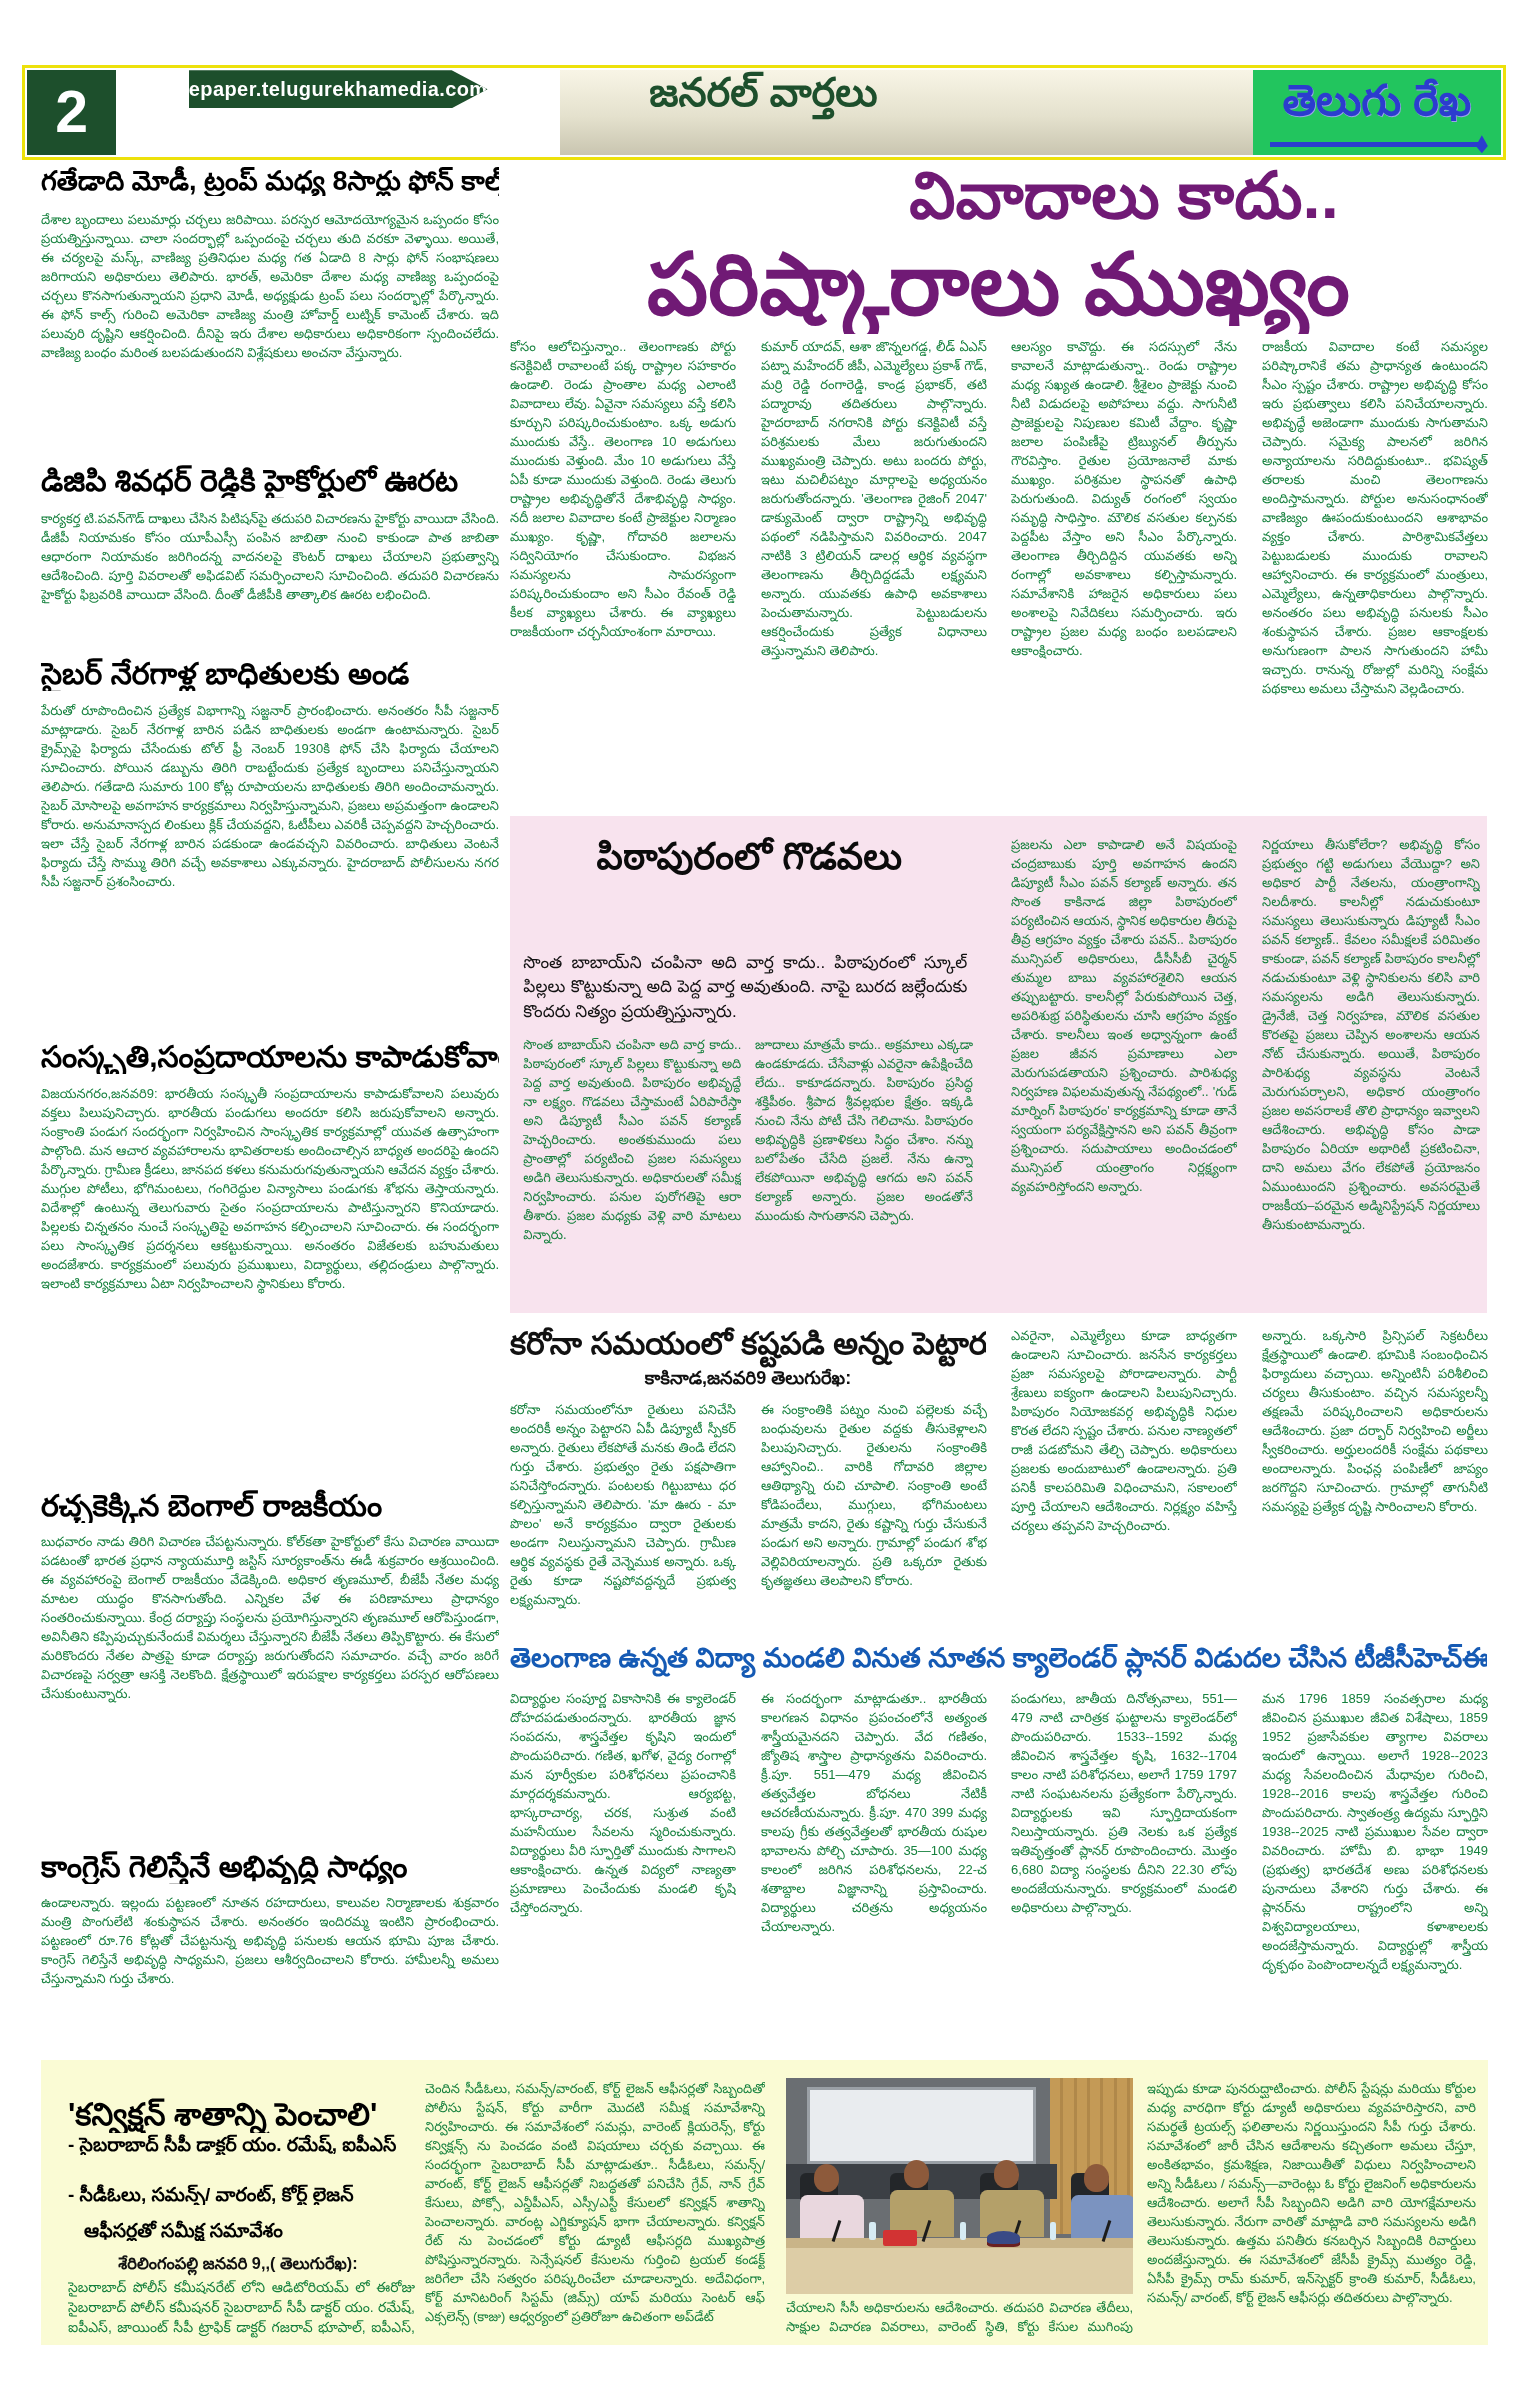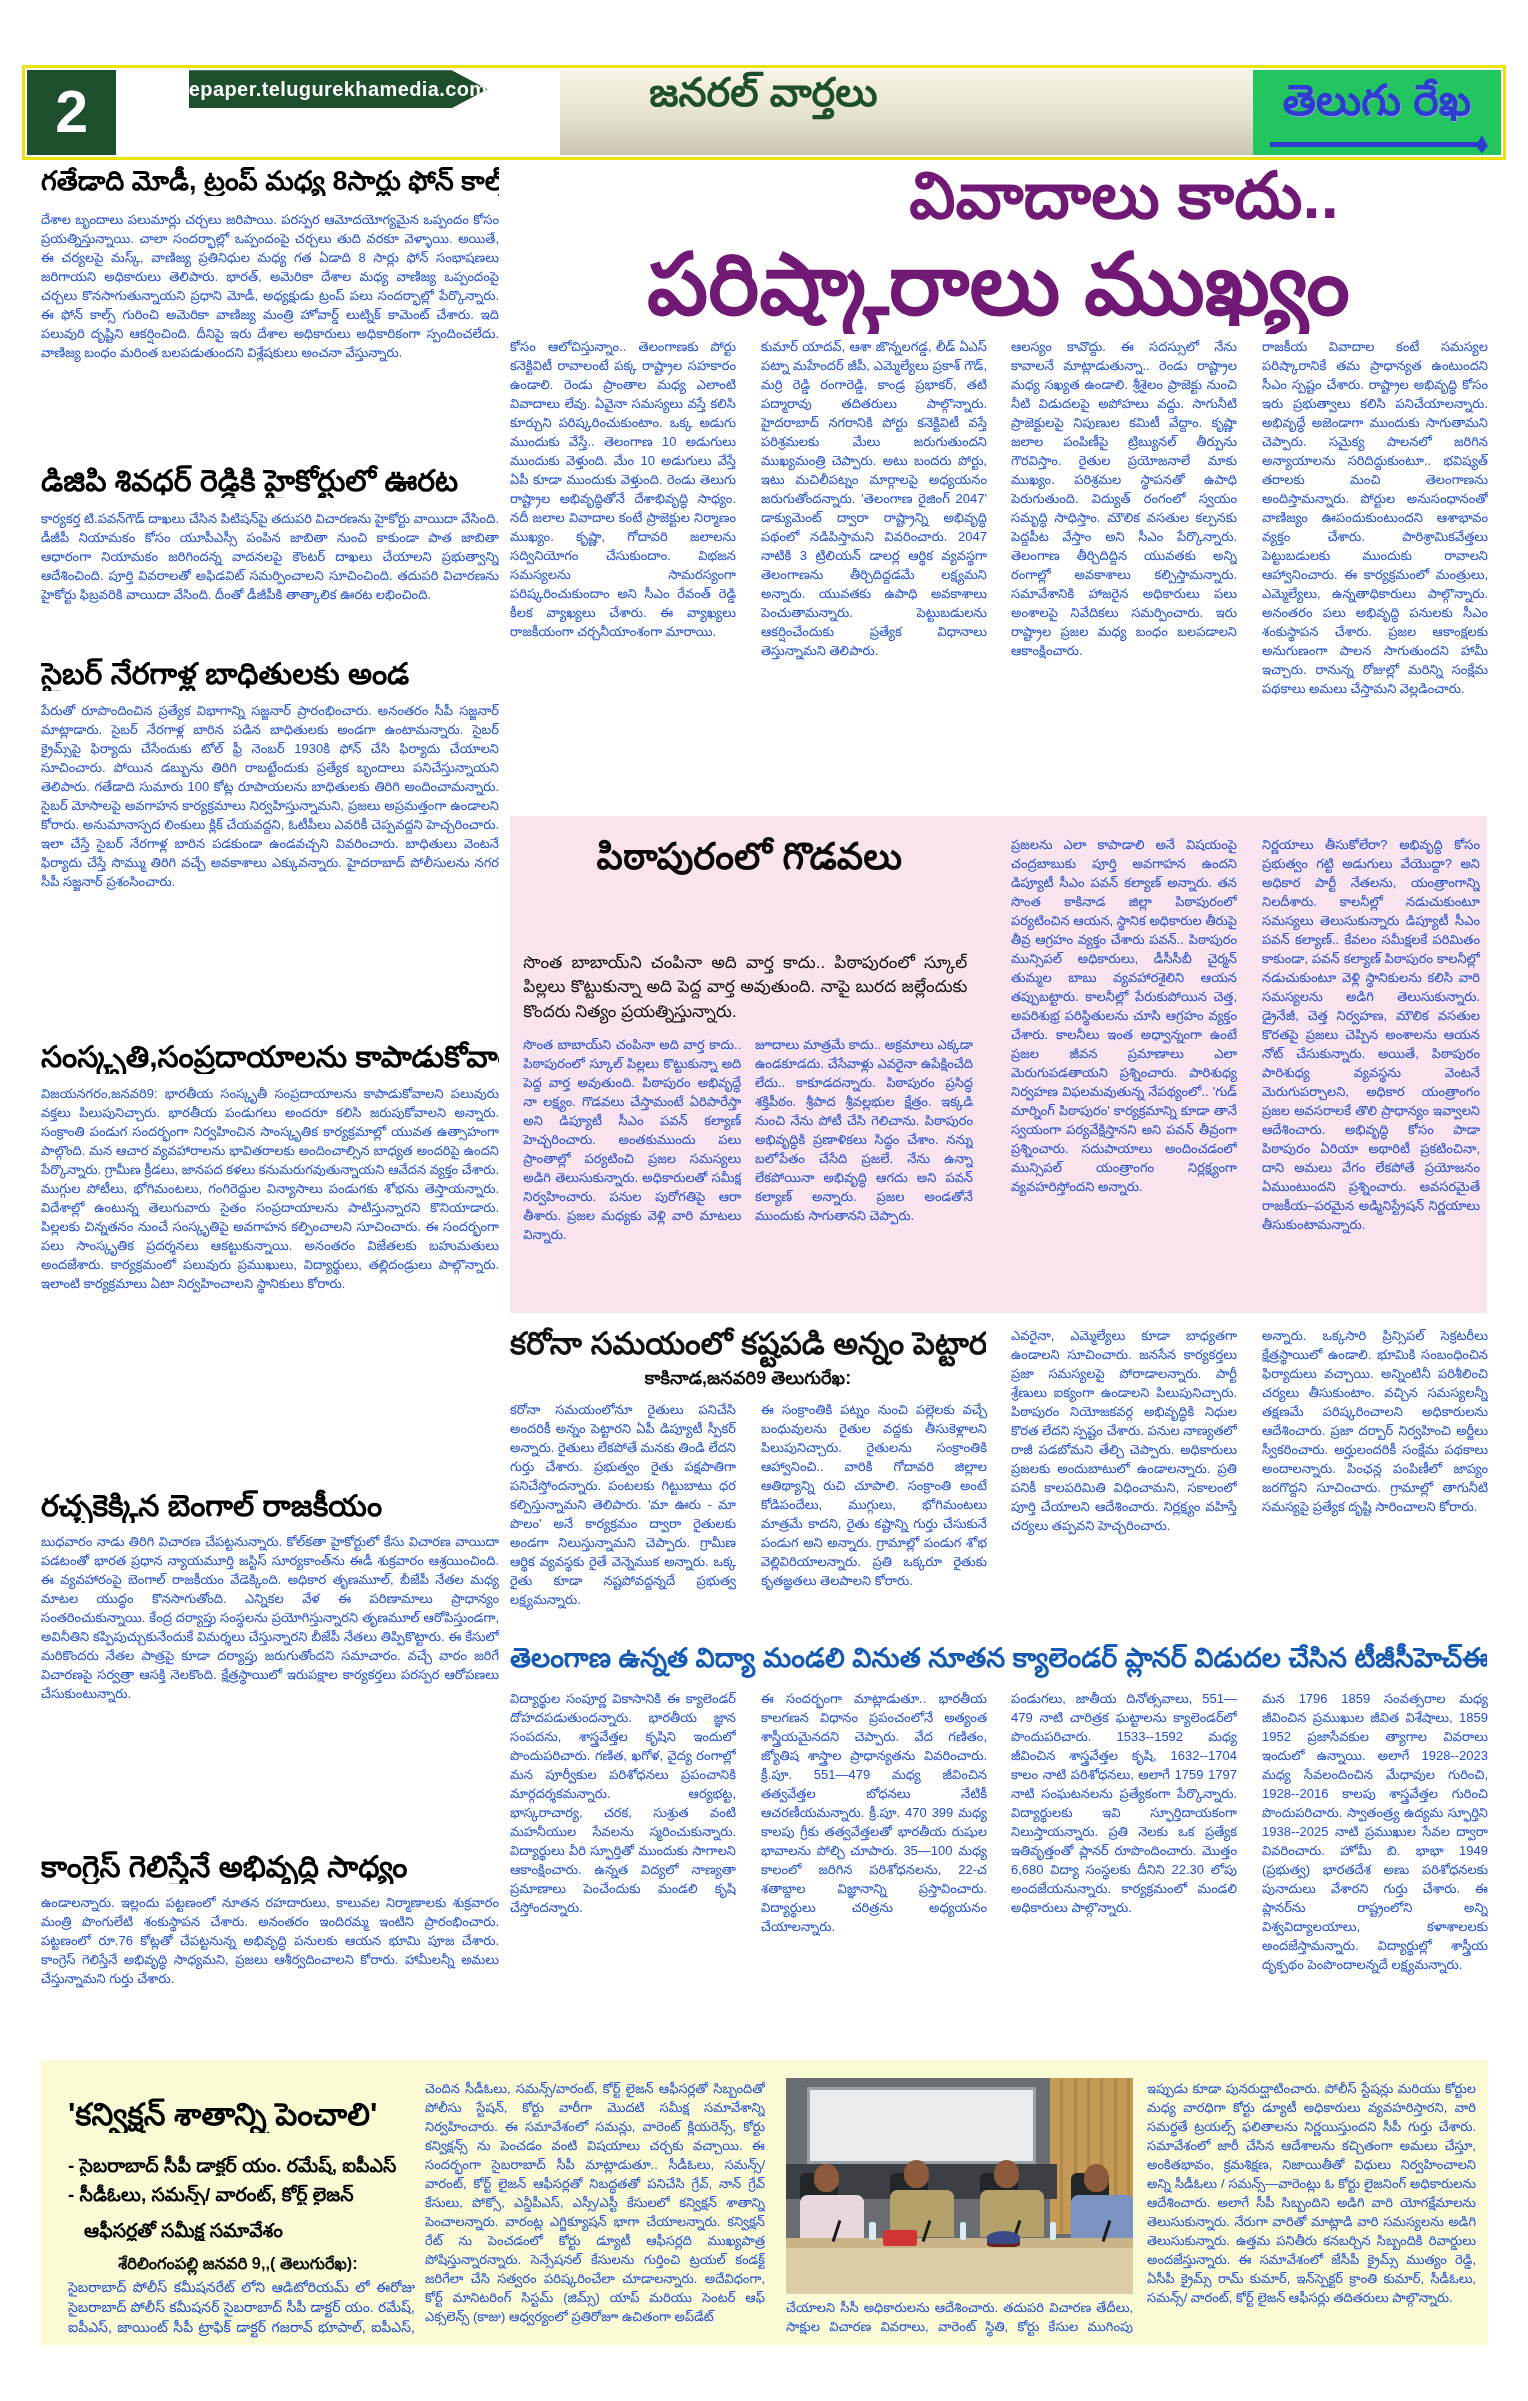--- a/index.html
+++ b/index.html
@@ -22,21 +22,21 @@
                  display:flex;align-items:flex-start;padding-left:89px;}
   .section-title{color:#1d4f2c;font-size:40px;font-weight:bold;}
   .brand{width:248px;background:#22c55e;display:flex;flex-direction:column;align-items:center;justify-content:center;gap:16px;}
   .brand-text{color:#2b3cce;font-size:43px;font-weight:bold;line-height:1.05;text-shadow:0.7px 0.7px 0 #9aa4e8;}
   .brand-rule{width:86%;height:5.2px;background:#2b3cce;margin-top:3px;position:relative;}
   .brand-rule .nib{position:absolute;right:-4.4px;top:-6.7px;width:12px;height:18px;background:#2b3cce;
                    clip-path:polygon(50% 0,100% 60%,50% 100%,0 60%);}
   
   .hl{font-weight:bold;color:#000;line-height:1.12;white-space:nowrap;overflow:hidden;}
   .hl36{font-size:27px;} .hl40{font-size:30px;}
-  .body-text{font-size:13px;line-height:19px;text-align:justify;overflow:hidden;color:#1d4ed8;}
+  .body-text{font-size:13px;line-height:19px;text-align:justify;overflow:hidden;color:#15803d;}
   .red-hl{color:#701a75;font-weight:bold;white-space:nowrap;overflow:hidden;}
   .pink{background:#f8e3ee;}
   .pink-hl{font-weight:bold;color:#0b0b0b;font-size:37px;line-height:1.1;text-align:center;white-space:nowrap;overflow:hidden;}
   .intro{font-size:17px;line-height:24.4px;font-weight:500;text-align:justify;overflow:hidden;}
   .center-hl{font-weight:bold;text-align:center;white-space:nowrap;overflow:hidden;}
   .dateline{font-weight:bold;text-align:center;white-space:nowrap;overflow:hidden;}
   .blue-hl{color:#155ab4;font-weight:bold;text-align:center;white-space:nowrap;overflow:hidden;font-size:27px;}
   .ybox{background:#fafbd4;}
   
   .photo{background:#6a6e72;overflow:hidden;}
@@ -118,21 +118,21 @@
 <div class="abs body-text" style="left:1262px;top:1326px;width:226px;height:308px;">అన్నారు. ఒక్కసారి ప్రిన్సిపల్ సెక్రటరీలు క్షేత్రస్థాయిలో ఉండాలి. భూమికి సంబంధించిన ఫిర్యాదులు వచ్చాయి. అన్నింటినీ పరిశీలించి చర్యలు తీసుకుంటాం. వచ్చిన సమస్యలన్నీ తక్షణమే పరిష్కరించాలని అధికారులను ఆదేశించారు. ప్రజా దర్బార్ నిర్వహించి అర్జీలు స్వీకరించారు. అర్హులందరికీ సంక్షేమ పథకాలు అందాలన్నారు. పింఛన్ల పంపిణీలో జాప్యం జరగొద్దని సూచించారు. గ్రామాల్లో తాగునీటి సమస్యపై ప్రత్యేక దృష్టి సారించాలని కోరారు.</div>
 
 <div class="abs blue-hl" style="left:510px;top:1643px;width:977px;">తెలంగాణ ఉన్నత విద్యా మండలి వినుత నూతన క్యాలెండర్ ప్లానర్ విడుదల చేసిన టీజీసీహెచ్ఈ చైర్మన్ ప్రొఫెసర్ వి.బాలకృష్ణ రెడ్డి</div>
 <div class="abs body-text" style="left:510px;top:1689px;width:226px;height:364px;">విద్యార్థుల సంపూర్ణ వికాసానికి ఈ క్యాలెండర్ దోహదపడుతుందన్నారు. భారతీయ జ్ఞాన సంపదను, శాస్త్రవేత్తల కృషిని ఇందులో పొందుపరిచారు. గణిత, ఖగోళ, వైద్య రంగాల్లో మన పూర్వీకుల పరిశోధనలు ప్రపంచానికి మార్గదర్శకమన్నారు. ఆర్యభట్ట, భాస్కరాచార్య, చరక, సుశ్రుత వంటి మహనీయుల సేవలను స్మరించుకున్నారు. విద్యార్థులు వీరి స్ఫూర్తితో ముందుకు సాగాలని ఆకాంక్షించారు. ఉన్నత విద్యలో నాణ్యతా ప్రమాణాలు పెంచేందుకు మండలి కృషి చేస్తోందన్నారు.</div>
 <div class="abs body-text" style="left:761px;top:1689px;width:226px;height:364px;">ఈ సందర్భంగా మాట్లాడుతూ.. భారతీయ కాలగణన విధానం ప్రపంచంలోనే అత్యంత శాస్త్రీయమైనదని చెప్పారు. వేద గణితం, జ్యోతిష శాస్త్రాల ప్రాధాన్యతను వివరించారు. క్రీ.పూ. 551—479 మధ్య జీవించిన తత్వవేత్తల బోధనలు నేటికీ ఆచరణీయమన్నారు. క్రీ.పూ. 470 399 మధ్య కాలపు గ్రీకు తత్వవేత్తలతో భారతీయ రుషుల భావాలను పోల్చి చూపారు. 35—100 మధ్య కాలంలో జరిగిన పరిశోధనలను, 22-చ శతాబ్దాల విజ్ఞానాన్ని ప్రస్తావించారు. విద్యార్థులు చరిత్రను అధ్యయనం చేయాలన్నారు.</div>
 <div class="abs body-text" style="left:1011px;top:1689px;width:226px;height:364px;">పండుగలు, జాతీయ దినోత్సవాలు, 551—479 నాటి చారిత్రక ఘట్టాలను క్యాలెండర్‌లో పొందుపరిచారు. 1533--1592 మధ్య జీవించిన శాస్త్రవేత్తల కృషి, 1632--1704 కాలం నాటి పరిశోధనలు, అలాగే 1759 1797 నాటి సంఘటనలను ప్రత్యేకంగా పేర్కొన్నారు. విద్యార్థులకు ఇవి స్ఫూర్తిదాయకంగా నిలుస్తాయన్నారు. ప్రతి నెలకు ఒక ప్రత్యేక ఇతివృత్తంతో ప్లానర్ రూపొందించారు. మొత్తం 6,680 విద్యా సంస్థలకు దీనిని 22.30 లోపు అందజేయనున్నారు. కార్యక్రమంలో మండలి అధికారులు పాల్గొన్నారు.</div>
 <div class="abs body-text" style="left:1262px;top:1689px;width:226px;height:364px;">మన 1796 1859 సంవత్సరాల మధ్య జీవించిన ప్రముఖుల జీవిత విశేషాలు, 1859 1952 ప్రజాసేవకుల త్యాగాల వివరాలు ఇందులో ఉన్నాయి. అలాగే 1928--2023 మధ్య సేవలందించిన మేధావుల గురించి, 1928--2016 కాలపు శాస్త్రవేత్తల గురించి పొందుపరిచారు. స్వాతంత్ర్య ఉద్యమ స్ఫూర్తిని 1938--2025 నాటి ప్రముఖుల సేవల ద్వారా వివరించారు. హోమీ బి. భాభా 1949 (ప్రభుత్వ) భారతదేశ అణు పరిశోధనలకు పునాదులు వేశారని గుర్తు చేశారు. ఈ ప్లానర్‌ను రాష్ట్రంలోని అన్ని విశ్వవిద్యాలయాలు, కళాశాలలకు అందజేస్తామన్నారు. విద్యార్థుల్లో శాస్త్రీయ దృక్పథం పెంపొందాలన్నదే లక్ష్యమన్నారు.</div>
 
 <div class="abs ybox" style="left:41px;top:2060px;width:1447px;height:285px;">
   <div class="abs hl" style="left:27px;top:38px;width:347px;font-size:31px;">'కన్విక్షన్ శాతాన్ని పెంచాలి'</div>
-  <div class="abs hl" style="left:27px;top:95px;width:347px;font-size:19px;">- సైబరాబాద్ సీపీ డాక్టర్ యం. రమేష్, ఐపీఎస్</div>
+  <div class="abs hl" style="left:27px;top:74px;width:347px;font-size:19px;">- సైబరాబాద్ సీపీ డాక్టర్ యం. రమేష్, ఐపీఎస్</div>
   <div class="abs hl" style="left:27px;top:124px;width:347px;font-size:19px;">- సీడీఓలు, సమన్స్/ వారంట్, కోర్ట్ లైజన్</div>
   <div class="abs hl" style="left:43px;top:160px;width:333px;font-size:19px;">ఆఫీసర్లతో సమీక్ష సమావేశం</div>
   <div class="abs dateline" style="left:27px;top:194px;width:340px;font-size:16.3px;">శేరిలింగంపల్లి జనవరి 9,,( తెలుగురేఖ):</div>
   <div class="abs body-text" style="left:27px;top:217px;width:347px;height:62px;font-size:14px;line-height:20px;">సైబరాబాద్ పోలీస్ కమీషనరేట్ లోని ఆడిటోరియమ్ లో ఈరోజు సైబరాబాద్ పోలీస్ కమీషనర్ సైబరాబాద్ సీపీ డాక్టర్ యం. రమేష్, ఐపీఎస్, జాయింట్ సీపీ ట్రాఫిక్ డాక్టర్ గజరావ్ భూపాల్, ఐపీఎస్, సైబరాబాద్ పరిధిలో పనిచేస్తున్న అన్ని పోలీస్ స్టేషనులకు</div>
 
   <div class="abs body-text" style="left:384px;top:19px;width:340px;height:251px;">చెందిన సీడీఓలు, సమన్స్/వారంట్, కోర్ట్ లైజన్ ఆఫీసర్లతో సిబ్బందితో పోలీసు స్టేషన్, కోర్టు వారీగా మొదటి సమీక్ష సమావేశాన్ని నిర్వహించారు. ఈ సమావేశంలో సమన్లు, వారెంట్ క్లియరెన్స్, కోర్టు కన్విక్షన్స్ ను పెంచడం వంటి విషయాలు చర్చకు వచ్చాయి. ఈ సందర్భంగా సైబరాబాద్ సీపీ మాట్లాడుతూ.. సీడీఓలు, సమన్స్/వారంట్, కోర్ట్ లైజన్ ఆఫీసర్లతో నిబద్ధతతో పనిచేసి గ్రేవ్, నాన్ గ్రేవ్ కేసులు, పోక్సో, ఎన్డీపీఎస్, ఎస్సీ/ఎస్టీ కేసులలో కన్విక్షన్ శాతాన్ని పెంచాలన్నారు. వారంట్ల ఎగ్జిక్యూషన్ భాగా చేయాలన్నారు. కన్విక్షన్ రేట్ ను పెంచడంలో కోర్టు డ్యూటీ ఆఫీసర్లది ముఖ్యపాత్ర పోషిస్తున్నారన్నారు. సెన్సేషనల్ కేసులను గుర్తించి ట్రయల్ కండక్ట్ జరిగేలా చేసి సత్వరం పరిష్కరించేలా చూడాలన్నారు. అదేవిధంగా, కోర్ట్ మానిటరింగ్ సిస్టమ్ (జిమ్స్) యాప్ మరియు సెంటర్ ఆఫ్ ఎక్సలెన్స్ (కాజు) ఆధ్వర్యంలో ప్రతిరోజూ ఉచితంగా అప్‌డేట్</div>
 
   <div class="abs photo" style="left:745px;top:18px;width:347px;height:216px;">
     <div class="ph-screen"></div>
     <div class="ph-wood"></div>

